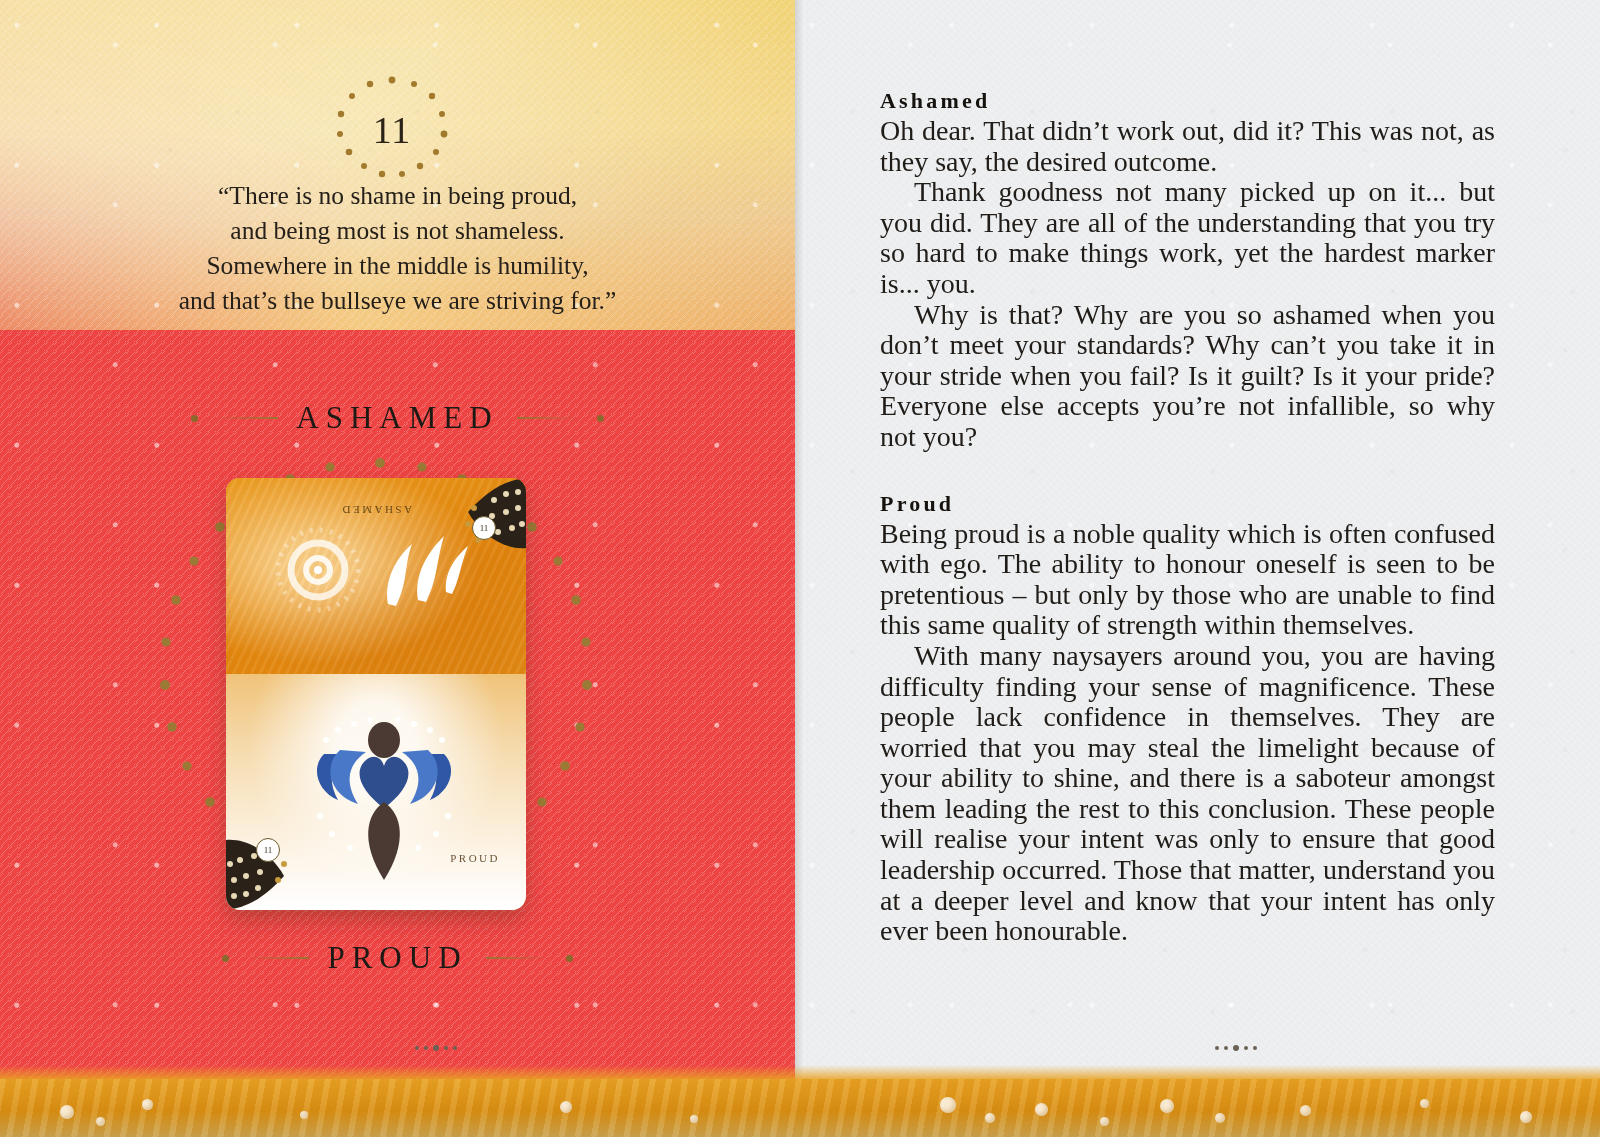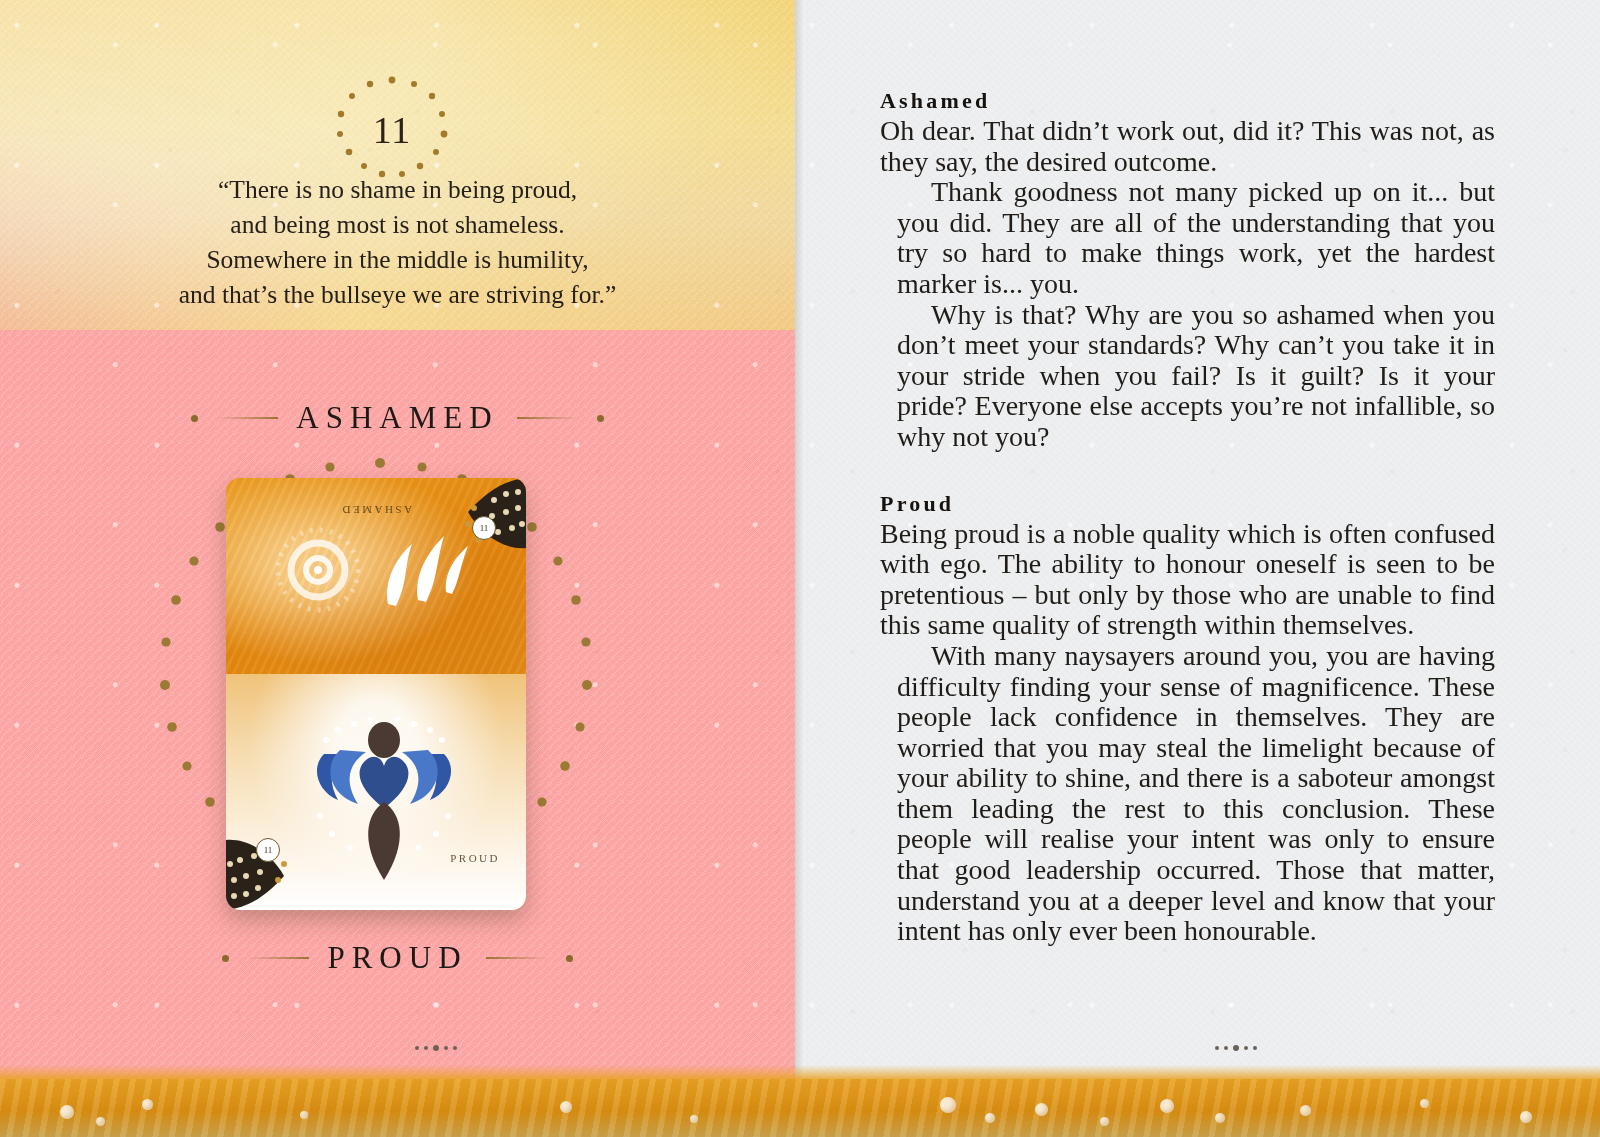--- a/index.html
+++ b/index.html
@@ -22,21 +22,21 @@
       radial-gradient(circle at 85% 75%, rgba(0,0,0,.02) 0 2px, transparent 3px),
       repeating-linear-gradient(45deg, rgba(0,0,0,.012) 0 1px, transparent 1px 4px),
       repeating-linear-gradient(-45deg, rgba(255,255,255,.25) 0 1px, transparent 1px 5px);
     background-size:140px 140px,180px 180px,160px 160px,200px 200px,7px 7px,9px 9px;
     pointer-events:none;
   }
 
   
   .page-left{
     position:relative;width:795px;height:1137px;
-    background:#fca5a5;
+    background:#ef4444;
     overflow:hidden;
   }
   .wash{
     position:absolute;left:0;top:0;width:795px;height:330px;
     background:
       linear-gradient(to bottom, rgba(243,214,120,.95) 0%, rgba(245,226,150,.8) 38%, rgba(240,233,190,.45) 66%, rgba(236,238,240,0) 100%),
       linear-gradient(to right, rgba(236,214,140,.5) 0%, rgba(246,226,140,.85) 45%, rgba(238,214,120,.75) 100%);
     filter:blur(.3px);
   }
   .wash:after{
@@ -47,21 +47,21 @@
   .num-ring{
     position:absolute;left:318px;top:72px;width:148px;height:116px;
   }
   .num-ring .num{
     position:absolute;left:0;top:0;width:148px;height:116px;
     display:flex;align-items:center;justify-content:center;
     font-size:38px;color:#2b2218;letter-spacing:1px;
   }
 
   .quote{
-    position:absolute;left:60px;top:172px;width:675px;
+    position:absolute;left:60px;top:178px;width:675px;
     text-align:center;font-size:25.5px;line-height:35px;color:#26201a;
   }
 
   .heading-rule{
     position:absolute;width:675px;left:60px;
     display:flex;align-items:center;justify-content:center;gap:18px;
   }
   .heading-rule .ttl{
     font-size:31px;letter-spacing:7px;color:#1d1a16;
   }
@@ -131,21 +131,21 @@
     color:#201c18;
   }
   .sec-head{
     font-size:22px;letter-spacing:3.2px;margin:0 0 2px 0;font-weight:bold;color:#16130f;
   }
   .sec-head.second{margin-top:38px;}
   p{
     margin:0;font-size:28px;line-height:30.6px;text-align:justify;
     text-justify:inter-word;
   }
-  p.ind{text-indent:34px;margin-left:17px;}
+  p.ind{text-indent:34px;}
 
   
   .folio{
     position:absolute;bottom:86px;width:100%;text-align:right;
     font-size:17px;color:#3b332a;letter-spacing:1px;margin-left:38px;
   }
   .folio-dots{margin-top:3px;display:flex;gap:5px;justify-content:center;align-items:center;}
   .fd{width:4px;height:4px;border-radius:50%;background:#6b6257;}
   .fd.big{width:6px;height:6px;}
 

